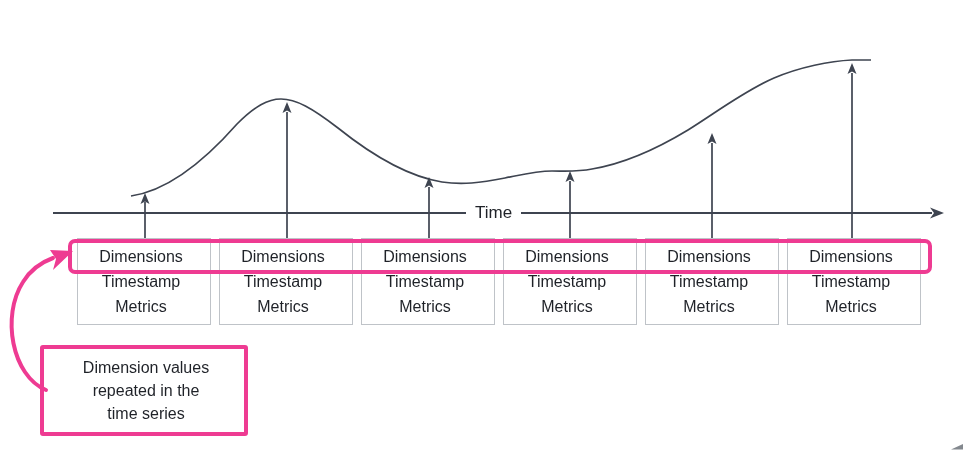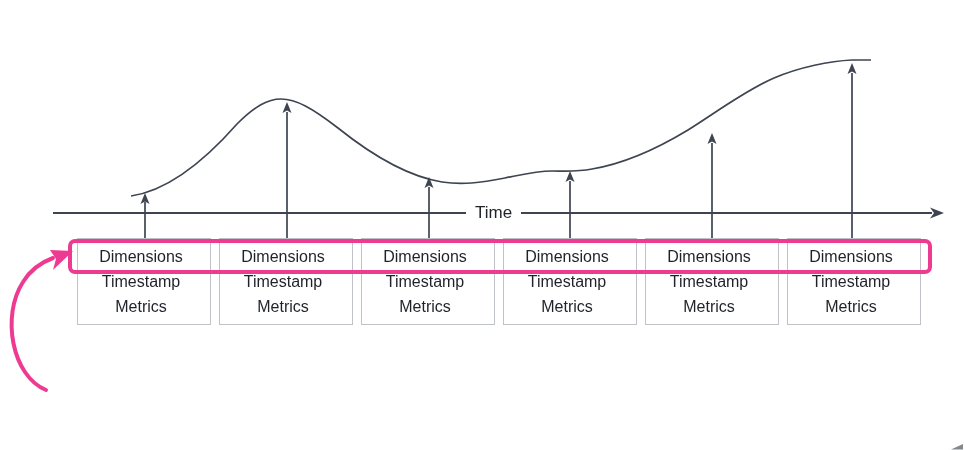--- a/index.html
+++ b/index.html
@@ -165,20 +165,23 @@
     </div>
     <div class="record-box">
       <div>Dimensions</div>
       <div>Timestamp</div>
       <div>Metrics</div>
     </div>
   </div>
 
   <div class="dimensions-highlight"></div>
 
+  <div class="callout">Dimension values
+repeated in the
+time series</div>
 
   <svg class="overlay-layer" width="964" height="450" viewBox="0 0 964 450">
     <path d="M 46 390
              C 12 376, 1 316, 23 282
              C 31 269, 42 262, 53 258" fill="none" stroke="#ee3b92" stroke-width="4" stroke-linecap="round"></path>
     <path d="M 73 251 L 50 250 L 56 259 L 53 270 Z" fill="#ee3b92"></path>
   </svg>
 
 </div>
 

